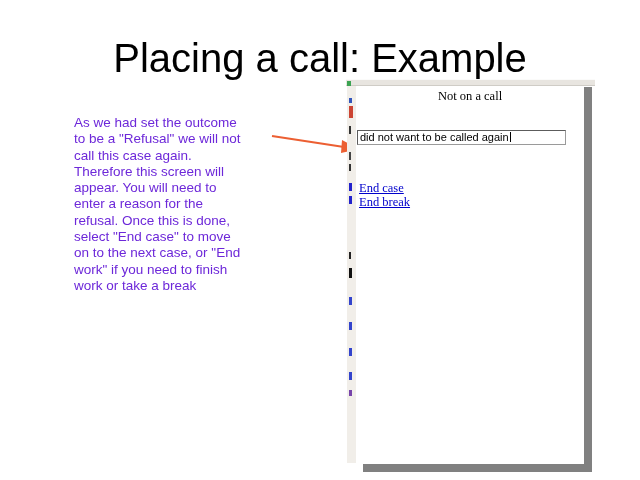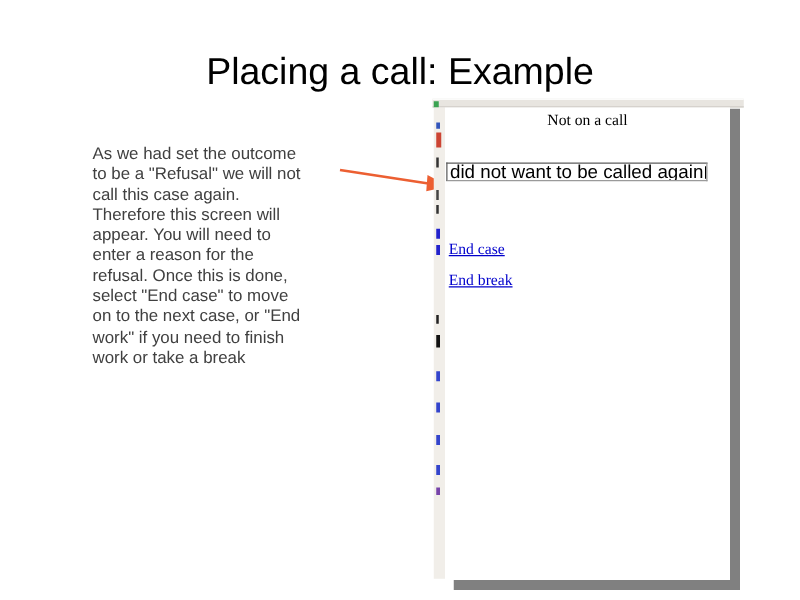--- a/index.html
+++ b/index.html
@@ -6,28 +6,28 @@
   .slide {
     position:relative; width:640px; height:480px; background:#ffffff;
     overflow:hidden; font-family:"Liberation Sans", sans-serif;
   }
 
   
   .slide-title {
     position:absolute; top:40px; left:0; width:640px;
     margin:0; text-align:center;
     font-family:"Liberation Sans", sans-serif;
-    font-size:30px; font-weight:400; color:#000; line-height:36px;
+    font-size:40px; font-weight:400; color:#000; line-height:36px;
     letter-spacing:0px;
   }
 
   
   .body-text {
     position:absolute; left:74px; top:115px; width:210px;
-    font-size:13.5px; line-height:16.3px; color:#404040;
+    font-size:13.5px; line-height:16.3px; color:#6d28d9;
     white-space:pre-line;
   }
 
   
   .callout-arrow { position:absolute; left:268px; top:128px; width:92px; height:28px; }
 
   
   .shot { position:absolute; left:346px; top:79px; width:249px; height:393px; }
 
   .shot-topbar {
@@ -57,32 +57,32 @@
     text-align:center; font-size:12.5px; line-height:13px;
   }
   .panel-prompt {
     position:absolute; left:3px; top:18px; width:222px;
     font-size:12.5px; line-height:13.5px; white-space:pre-line;
   }
   .reason-input {
     position:absolute; left:1px; top:44px; width:209px; height:15px;
     box-sizing:border-box; background:#fff;
     border:1px solid #9A9A9A; border-top-color:#5C5C5C; border-left-color:#5C5C5C;
-    font-family:"Liberation Sans", sans-serif; font-size:15px; line-height:13px;
+    font-family:"Liberation Sans", sans-serif; font-size:11px; line-height:13px;
     padding:0 0 0 2px; white-space:nowrap; overflow:hidden; cursor:text;
   }
   .caret {
     display:inline-block; width:1px; height:10px; background:#000;
     vertical-align:-1px; margin-left:1px;
   }
   .panel-links { position:absolute; left:3px; top:96px; }
   .panel-links a {
     display:block; font-family:"Liberation Serif", serif;
     font-size:12.5px; line-height:13.5px; color:#0000CC;
-    text-decoration:underline; cursor:pointer;margin-top:11px;
+    text-decoration:underline; cursor:pointer;
   }
 </style>
 </head>
 <body>
 
 <div class="slide">
 
   <h1 class="slide-title">Placing a call: Example</h1>
 
   <div class="body-text">As we had set the outcome

